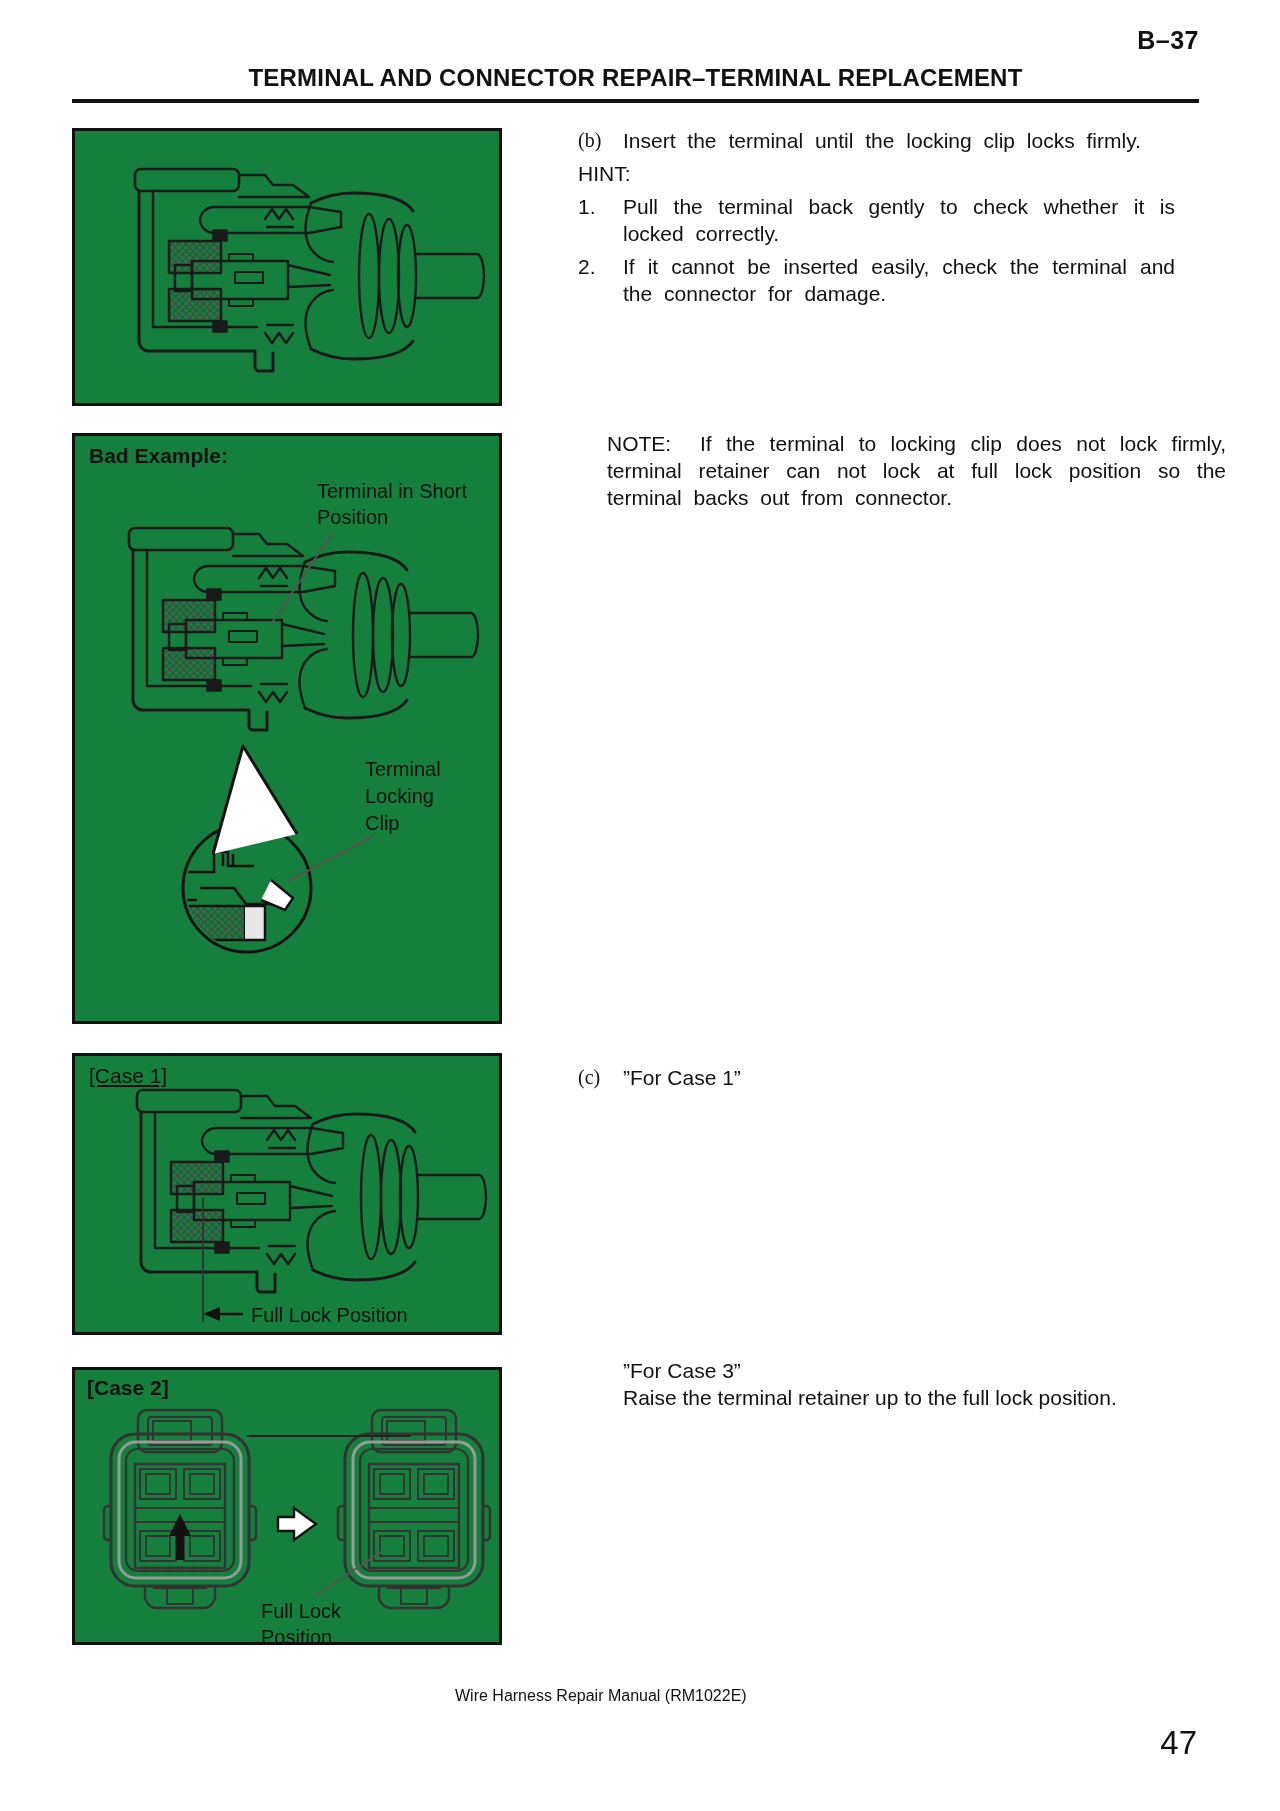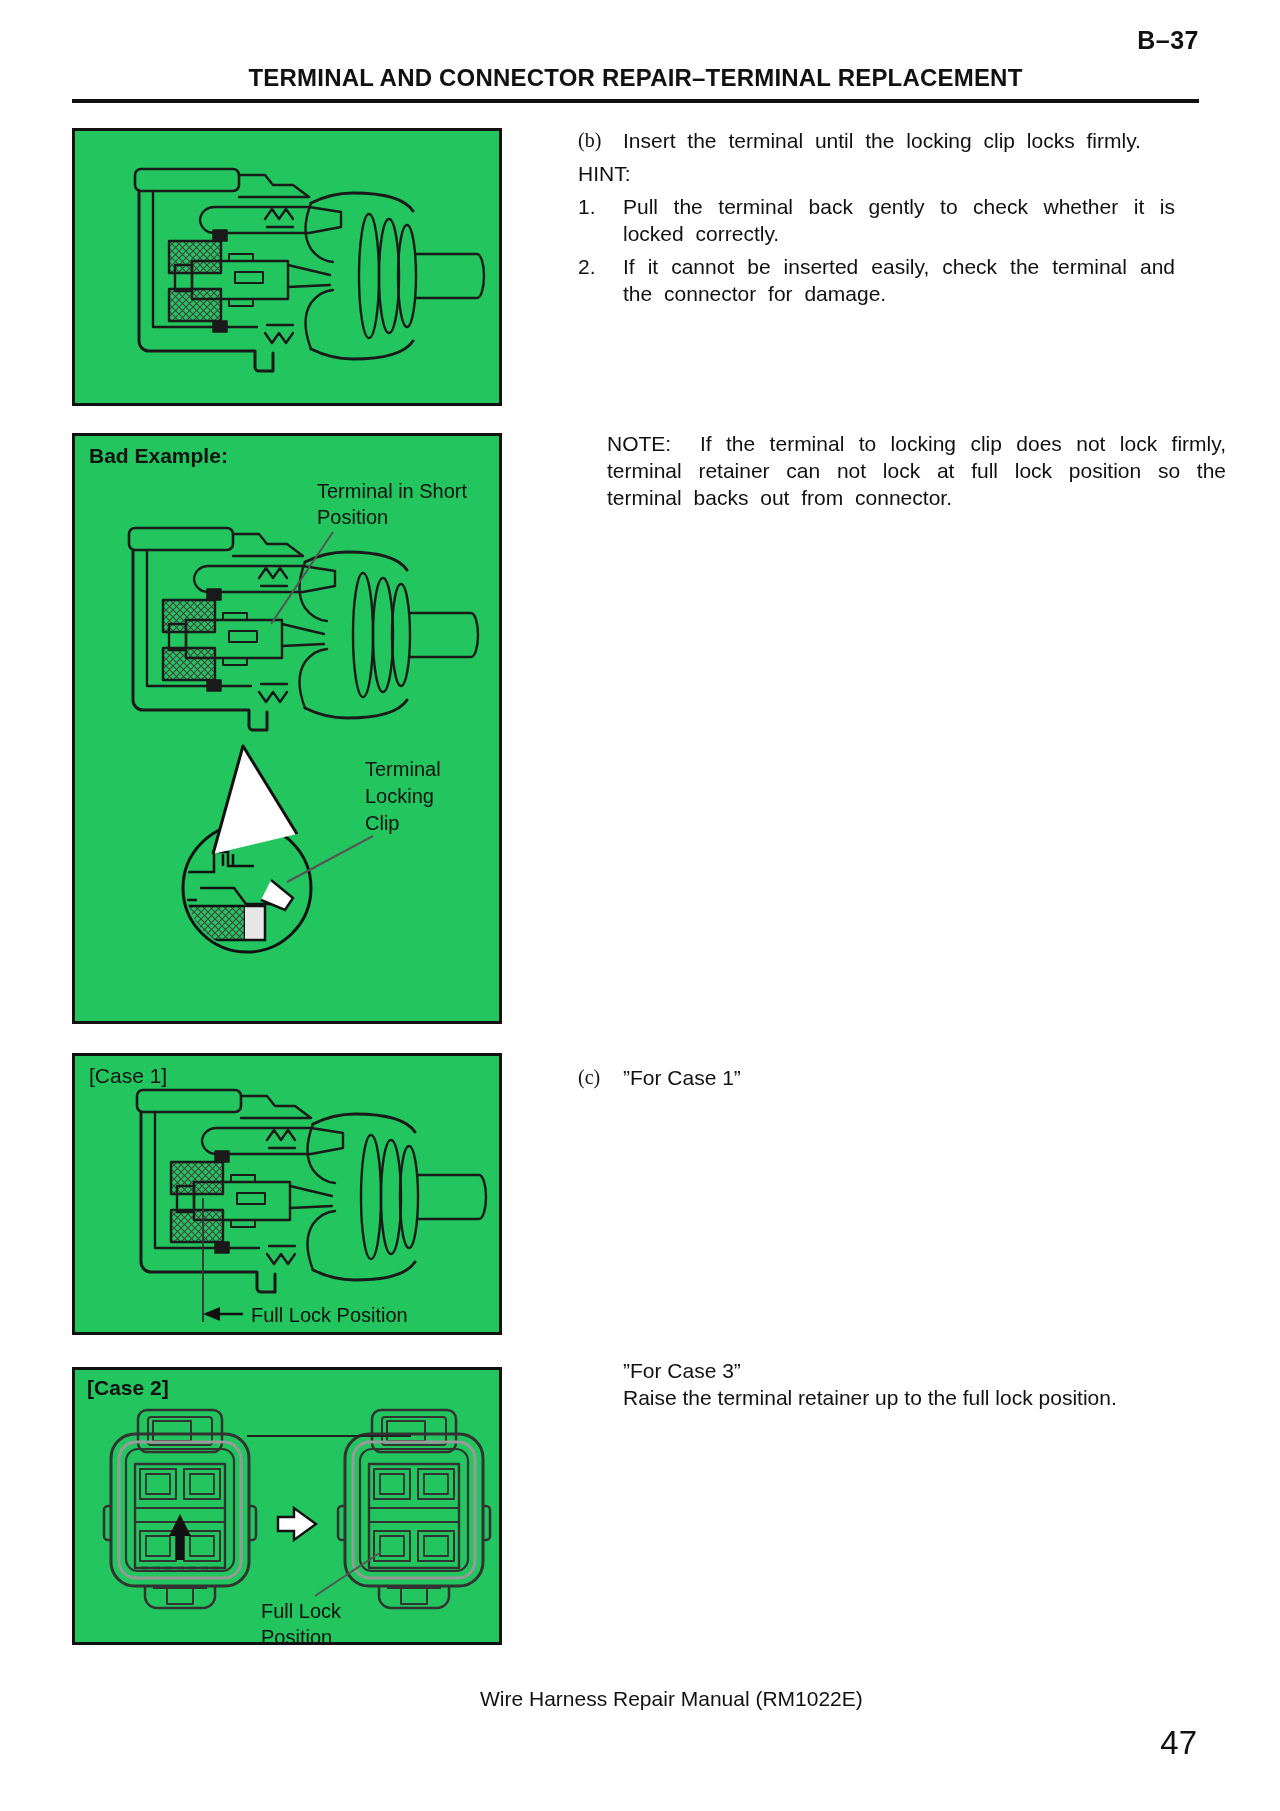--- a/index.html
+++ b/index.html
@@ -9,35 +9,35 @@
     font-family:"Liberation Sans", sans-serif; color:#111; overflow:hidden;
     margin:0 auto;
   }
   .abs { position:absolute; }
 
   .page-ref { top:26px; right:81px; font-size:25px; font-weight:bold; letter-spacing:.5px; }
   .doc-title { top:64px; left:72px; width:1127px; text-align:center;
                font-size:24px; font-weight:bold; letter-spacing:.2px; }
   .head-rule { top:99px; left:72px; width:1127px; height:4px; background:#111; }
 
-  .figbox { position:absolute; left:72px; width:430px; border:3px solid #111; background:#22c55e; }
+  .figbox { position:absolute; left:72px; width:430px; border:3px solid #111; background:#15803d; }
   .figbox svg { position:absolute; left:0; top:0; }
   .fig-heading { position:absolute; font-size:21px; }
   .bold { font-weight:bold; }
   .fig-label { position:absolute; font-size:20px; line-height:26px; white-space:nowrap; }
 
   .col { position:absolute; left:578px; width:620px; font-size:21px; line-height:27px; }
   .hang { padding-left:45px; }
   .hang .marker { position:absolute; left:0; top:0; }
   .serif-marker { font-family:"Liberation Serif", serif; font-size:20px; }
   .just { text-align:justify; word-spacing:6px; }
   .body-w { width:597px; }   
   .note-par { width:619px; }
 
-  .footer-line { top:1687px; left:480px; font-size:21px; }
+  .footer-line { top:1687px; left:455px; font-size:16px; }
   .page-num { top:1724px; right:83px; font-size:33px; }
 </style>
 </head>
 <body>
 
 <svg width="0" height="0" style="position:absolute" aria-hidden="true">
   <defs>
     <pattern id="xh" width="7" height="7" patternUnits="userSpaceOnUse">
       <path d="M0 0 L7 7 M7 0 L0 7" stroke="#444" stroke-width="1.1"></path>
     </pattern>
@@ -138,21 +138,21 @@
     </div>
   </div>
 
   <div class="figbox" style="top:1053px;height:282px;">
     <svg width="424" height="276" viewBox="0 0 424 276">
       <use href="#xs" x="22" y="18"></use>
       <path d="M128 142 V 266" stroke="#333" stroke-width="1.8" fill="none"></path>
       <path d="M131 258 H 168" stroke="#111" stroke-width="2.4" fill="none"></path>
       <polygon points="128,258 145,251 145,265" fill="#111"></polygon>
     </svg>
-    <div class="fig-heading" style="left:14px;top:8px;">[Case 1]</div>
+    <div class="fig-heading" style="left:14px;top:8px;text-decoration:underline;">[Case 1]</div>
     <div class="fig-label" style="left:176px;top:246px;">Full Lock Position</div>
   </div>
 
   <div class="figbox" style="top:1367px;height:278px;">
     <svg width="424" height="272" viewBox="0 0 424 272">
       <use href="#fv" x="30" y="38"></use>
       <use href="#fv" x="264" y="38"></use>
       <path d="M172 66 H 336" stroke="#222" stroke-width="2" fill="none"></path>
       <path d="M101 190 v-26 h8 v26 z" fill="#111"></path>
       <path d="M105 144 l-11 22 h22 z" fill="#111"></path>

